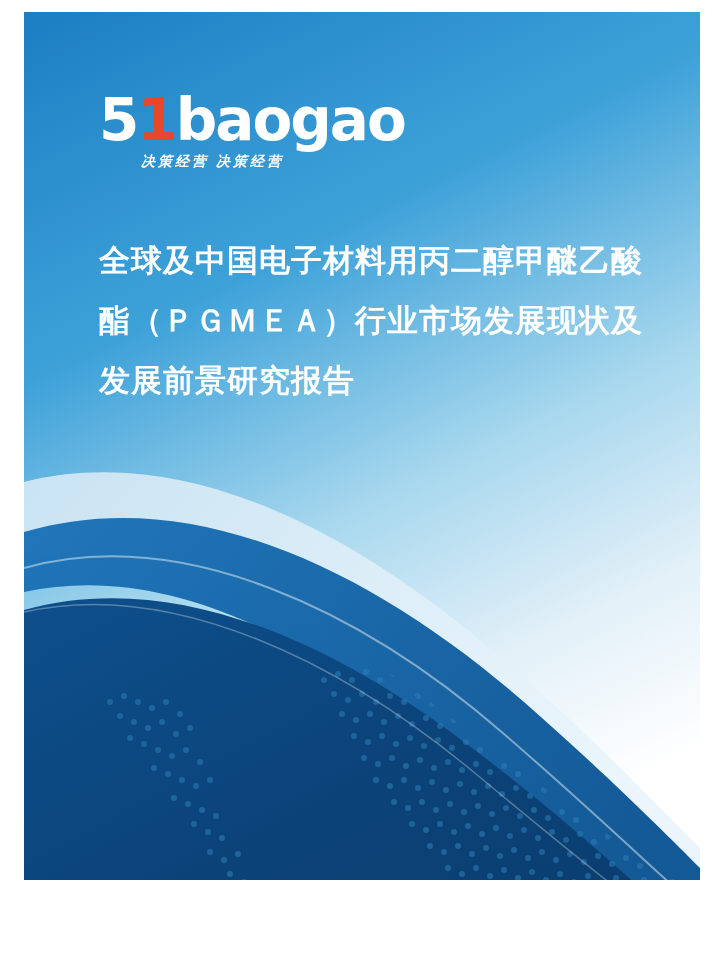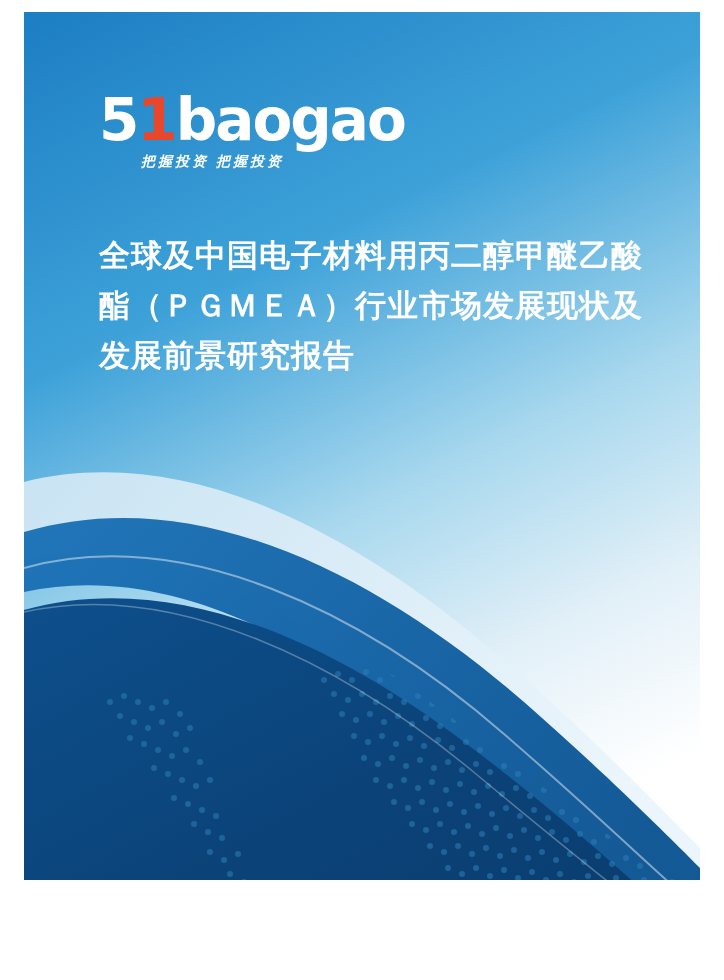--- a/index.html
+++ b/index.html
@@ -65,21 +65,21 @@
     font-style: italic;
     font-weight: bold;
     white-space: nowrap;
   }
   .title {
     position: absolute;
     left: 75px;
     top: 218px;
     width: 575px;
     font-size: 31px;
-    line-height: 50px;
+    line-height: 60px;
     font-weight: bold;
     color: #ffffff;
     letter-spacing: 1px;
     font-family: "DejaVu Sans", sans-serif;
   }
 </style>
 </head>
 <body>
 
 <div class="page">
@@ -317,19 +317,19 @@
           <circle cx="598" cy="944" r="3"></circle>
           <circle cx="612" cy="938" r="3"></circle>
       </g>
 
       <path d="M0,556 C160,512 340,600 480,722 C566,796 634,862 676,898" fill="none" stroke="#ffffff" stroke-width="2" opacity="0.45"></path>
       <path d="M0,600 C150,566 320,652 452,762 C546,840 620,900 676,940" fill="none" stroke="#ffffff" stroke-width="1.5" opacity="0.3"></path>
     </svg>
 
     <div class="logo">
       <div class="logo-mark"><span>5</span><span class="accent">1</span><span>baogao</span></div>
-      <div class="logo-sub">把握投资 把握投资</div>
+      <div class="logo-sub">决策经营 决策经营</div>
     </div>
 
     <div class="title">全球及中国电子材料用丙二醇甲醚乙酸酯（ＰＧＭＥＡ）行业市场发展现状及发展前景研究报告</div>
 
   </div>
 </div>
 
 </body></html>

